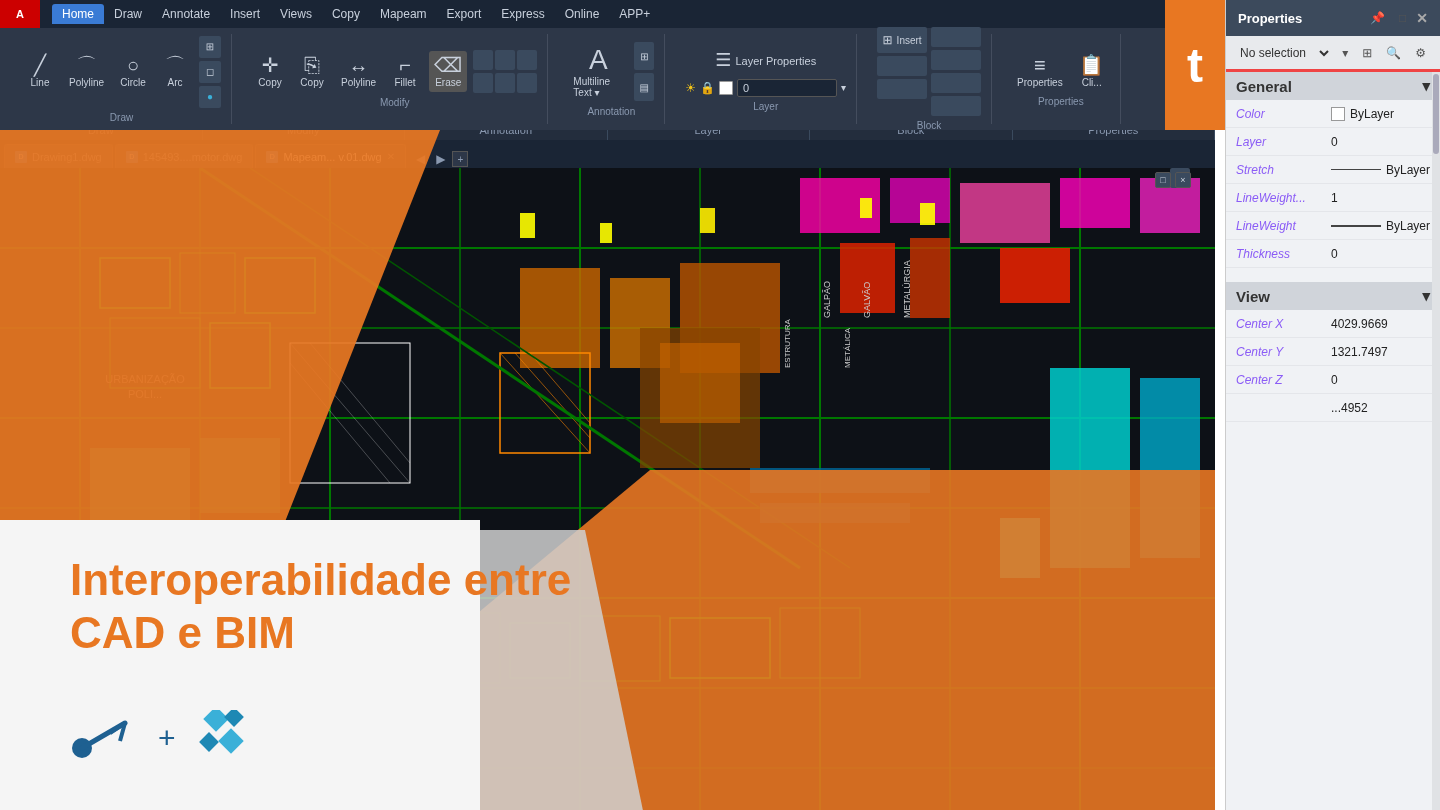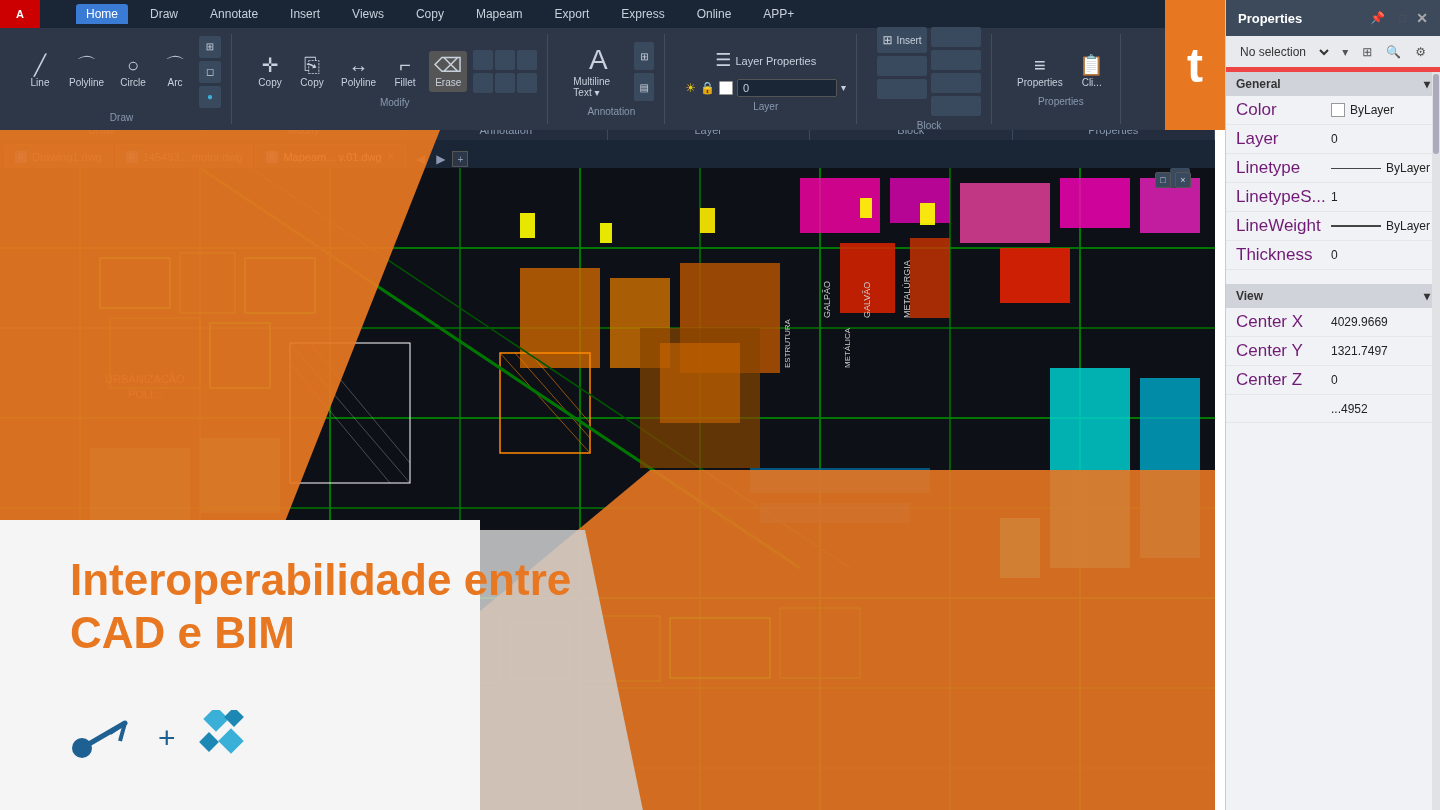--- a/index.html
+++ b/index.html
@@ -1,20 +1,20 @@
 <!DOCTYPE html>
 <html><head>
   <meta charset="utf-8">
   <style>
     * { margin: 0; padding: 0; box-sizing: border-box; }
     body { width: 1440px; height: 810px; overflow: hidden; font-family: 'Segoe UI', Arial, sans-serif; background: #fff; position: relative; }
 
     
     #ribbon { position: absolute; top: 0; left: 0; width: 1215px; height: 130px; background: #2d3748; z-index: 10; }
-    #ribbon-top { height: 28px; background: #1a2535; display: flex; align-items: center; padding: 0 24px; gap: 12px; }
+    #ribbon-top { height: 28px; background: #1a2535; display: flex; align-items: center; padding: 0 12px; gap: 0; }
     .rtab { color: #c8d0dc; font-size: 12px; padding: 3px 10px; cursor: pointer; border-radius: 2px; }
     .rtab.active { background: #3a7bd5; color: #fff; border-radius: 3px 3px 0 0; }
 
     #ribbon-body { height: 102px; display: flex; align-items: center; padding: 6px 12px; gap: 10px; }
     .ribbon-group { display: flex; flex-direction: column; align-items: center; border-right: 1px solid #444d5e; padding: 0 10px; height: 90px; justify-content: center; }
     .ribbon-group-label { color: #8a99b0; font-size: 10px; margin-top: 4px; }
     .ribbon-btns { display: flex; gap: 6px; align-items: center; }
     .ribbon-btn { display: flex; flex-direction: column; align-items: center; color: #c8d0dc; font-size: 10px; cursor: pointer; padding: 4px 5px; border-radius: 3px; min-width: 36px; }
     .ribbon-icon { font-size: 20px; line-height: 1; margin-bottom: 2px; }
     .layer-dropdown { background: #1a2535; border: 1px solid #555; color: #c8d0dc; font-size: 11px; padding: 2px 5px; width: 140px; border-radius: 2px; }
@@ -40,28 +40,28 @@
     #main-heading { position: absolute; bottom: 140px; left: 70px; z-index: 10; }
     #main-heading h1 { font-size: 46px; font-weight: 800; color: #E87722; line-height: 1.2; }
 
     
     #logos-area { position: absolute; bottom: 40px; left: 70px; z-index: 10; display: flex; align-items: center; gap: 20px; }
 
     
     #properties-panel { position: absolute; top: 0; right: 0; width: 215px; height: 810px; background: #f0f2f5; border-left: 1px solid #ccc; z-index: 20; }
     #props-header { background: #3c4a5c; color: #fff; padding: 8px 12px; font-size: 13px; font-weight: 600; display: flex; justify-content: space-between; align-items: center; height: 36px; }
     #props-close { cursor: pointer; color: #aaa; font-size: 14px; }
-    #props-selection { background: #e8eaed; padding: 6px 10px; display: flex; align-items: center; gap: 6px; border-bottom: 5px solid #ef4444; height: 36px; }
+    #props-selection { background: #e8eaed; padding: 6px 10px; display: flex; align-items: center; gap: 6px; border-bottom: 3px solid #ef4444; height: 36px; }
     #props-selection select { background: transparent; border: none; font-size: 12px; color: #333; flex: 1; }
     .props-icon-btn { cursor: pointer; color: #555; font-size: 12px; padding: 2px 4px; }
 
     #props-body { padding: 0; overflow-y: auto; height: calc(810px - 72px); }
-    .props-section-header { background: #d0d4da; padding: 5px 10px; font-size: 12px; font-weight: 600; color: #333; display: flex; justify-content: space-between; align-items: center; cursor: pointer; }
+    .props-section-header { background: #d0d4da; padding: 5px 10px; font-size: 15px; font-weight: 600; color: #333; display: flex; justify-content: space-between; align-items: center; cursor: pointer; }
     .props-row { display: flex; align-items: center; padding: 4px 10px; border-bottom: 1px solid #e4e6ea; min-height: 28px; }
-    .props-label { font-size: 17px; color: #701a75; width: 95px; flex-shrink: 0; }
+    .props-label { font-size: 12px; color: #8b5cf6; width: 95px; flex-shrink: 0; font-style: italic; }
     .props-value { font-size: 12px; color: #222; flex: 1; display: flex; align-items: center; gap: 5px; }
     .color-swatch { width: 14px; height: 14px; border: 1px solid #999; display: inline-block; }
     .line-sample { height: 1px; width: 50px; background: #444; display: inline-block; }
     .line-sample.thick { height: 2px; }
 
     
     #props-body::-webkit-scrollbar { width: 6px; }
     #props-body::-webkit-scrollbar-track { background: #e8eaed; }
     #props-body::-webkit-scrollbar-thumb { background: #aab; border-radius: 3px; }
 
@@ -481,29 +481,29 @@
     </div>
 
     <div class="props-row">
       <span class="props-label">Layer</span>
       <span class="props-value">
         <span>0</span>
       </span>
     </div>
 
     <div class="props-row">
-      <span class="props-label">Linetype</span>
+      <span class="props-label">Stretch</span>
       <span class="props-value">
         <span class="line-sample"></span>
         <span>ByLayer</span>
       </span>
     </div>
 
     <div class="props-row">
-      <span class="props-label">LinetypeS...</span>
+      <span class="props-label">LineWeight...</span>
       <span class="props-value">
         <span>1</span>
       </span>
     </div>
 
     <div class="props-row">
       <span class="props-label">LineWeight</span>
       <span class="props-value">
         <span class="line-sample thick"></span>
         <span>ByLayer</span>

